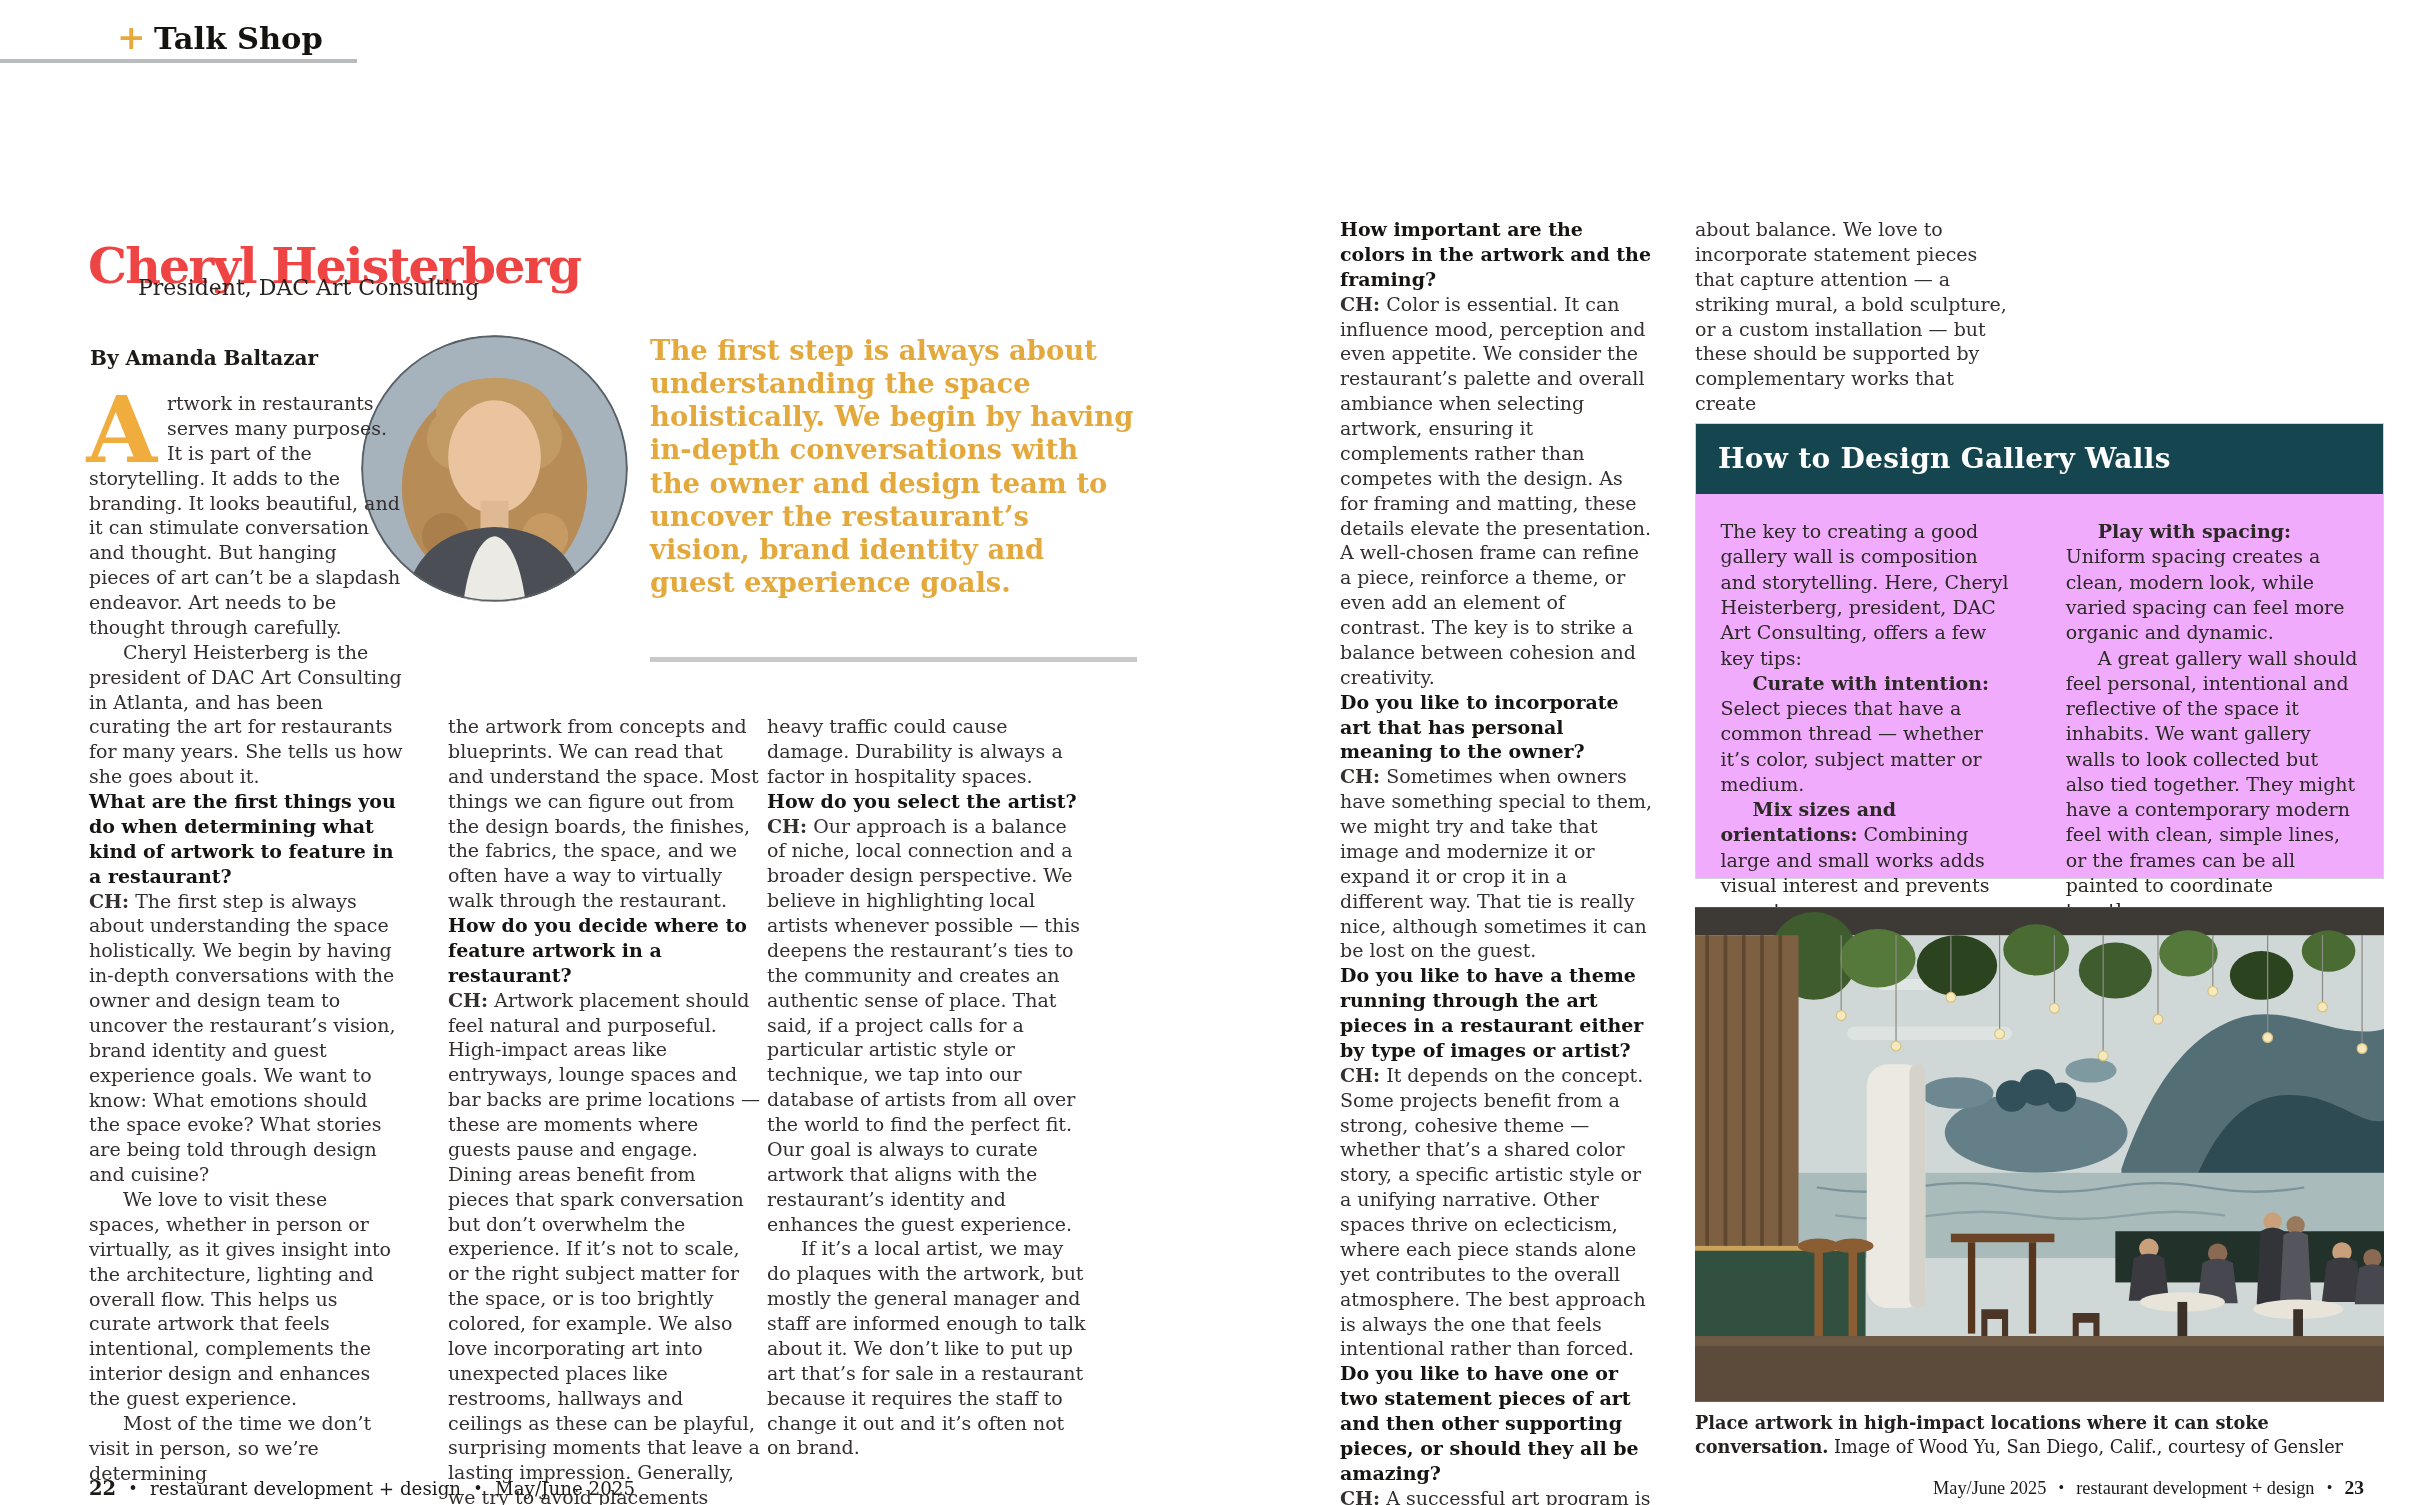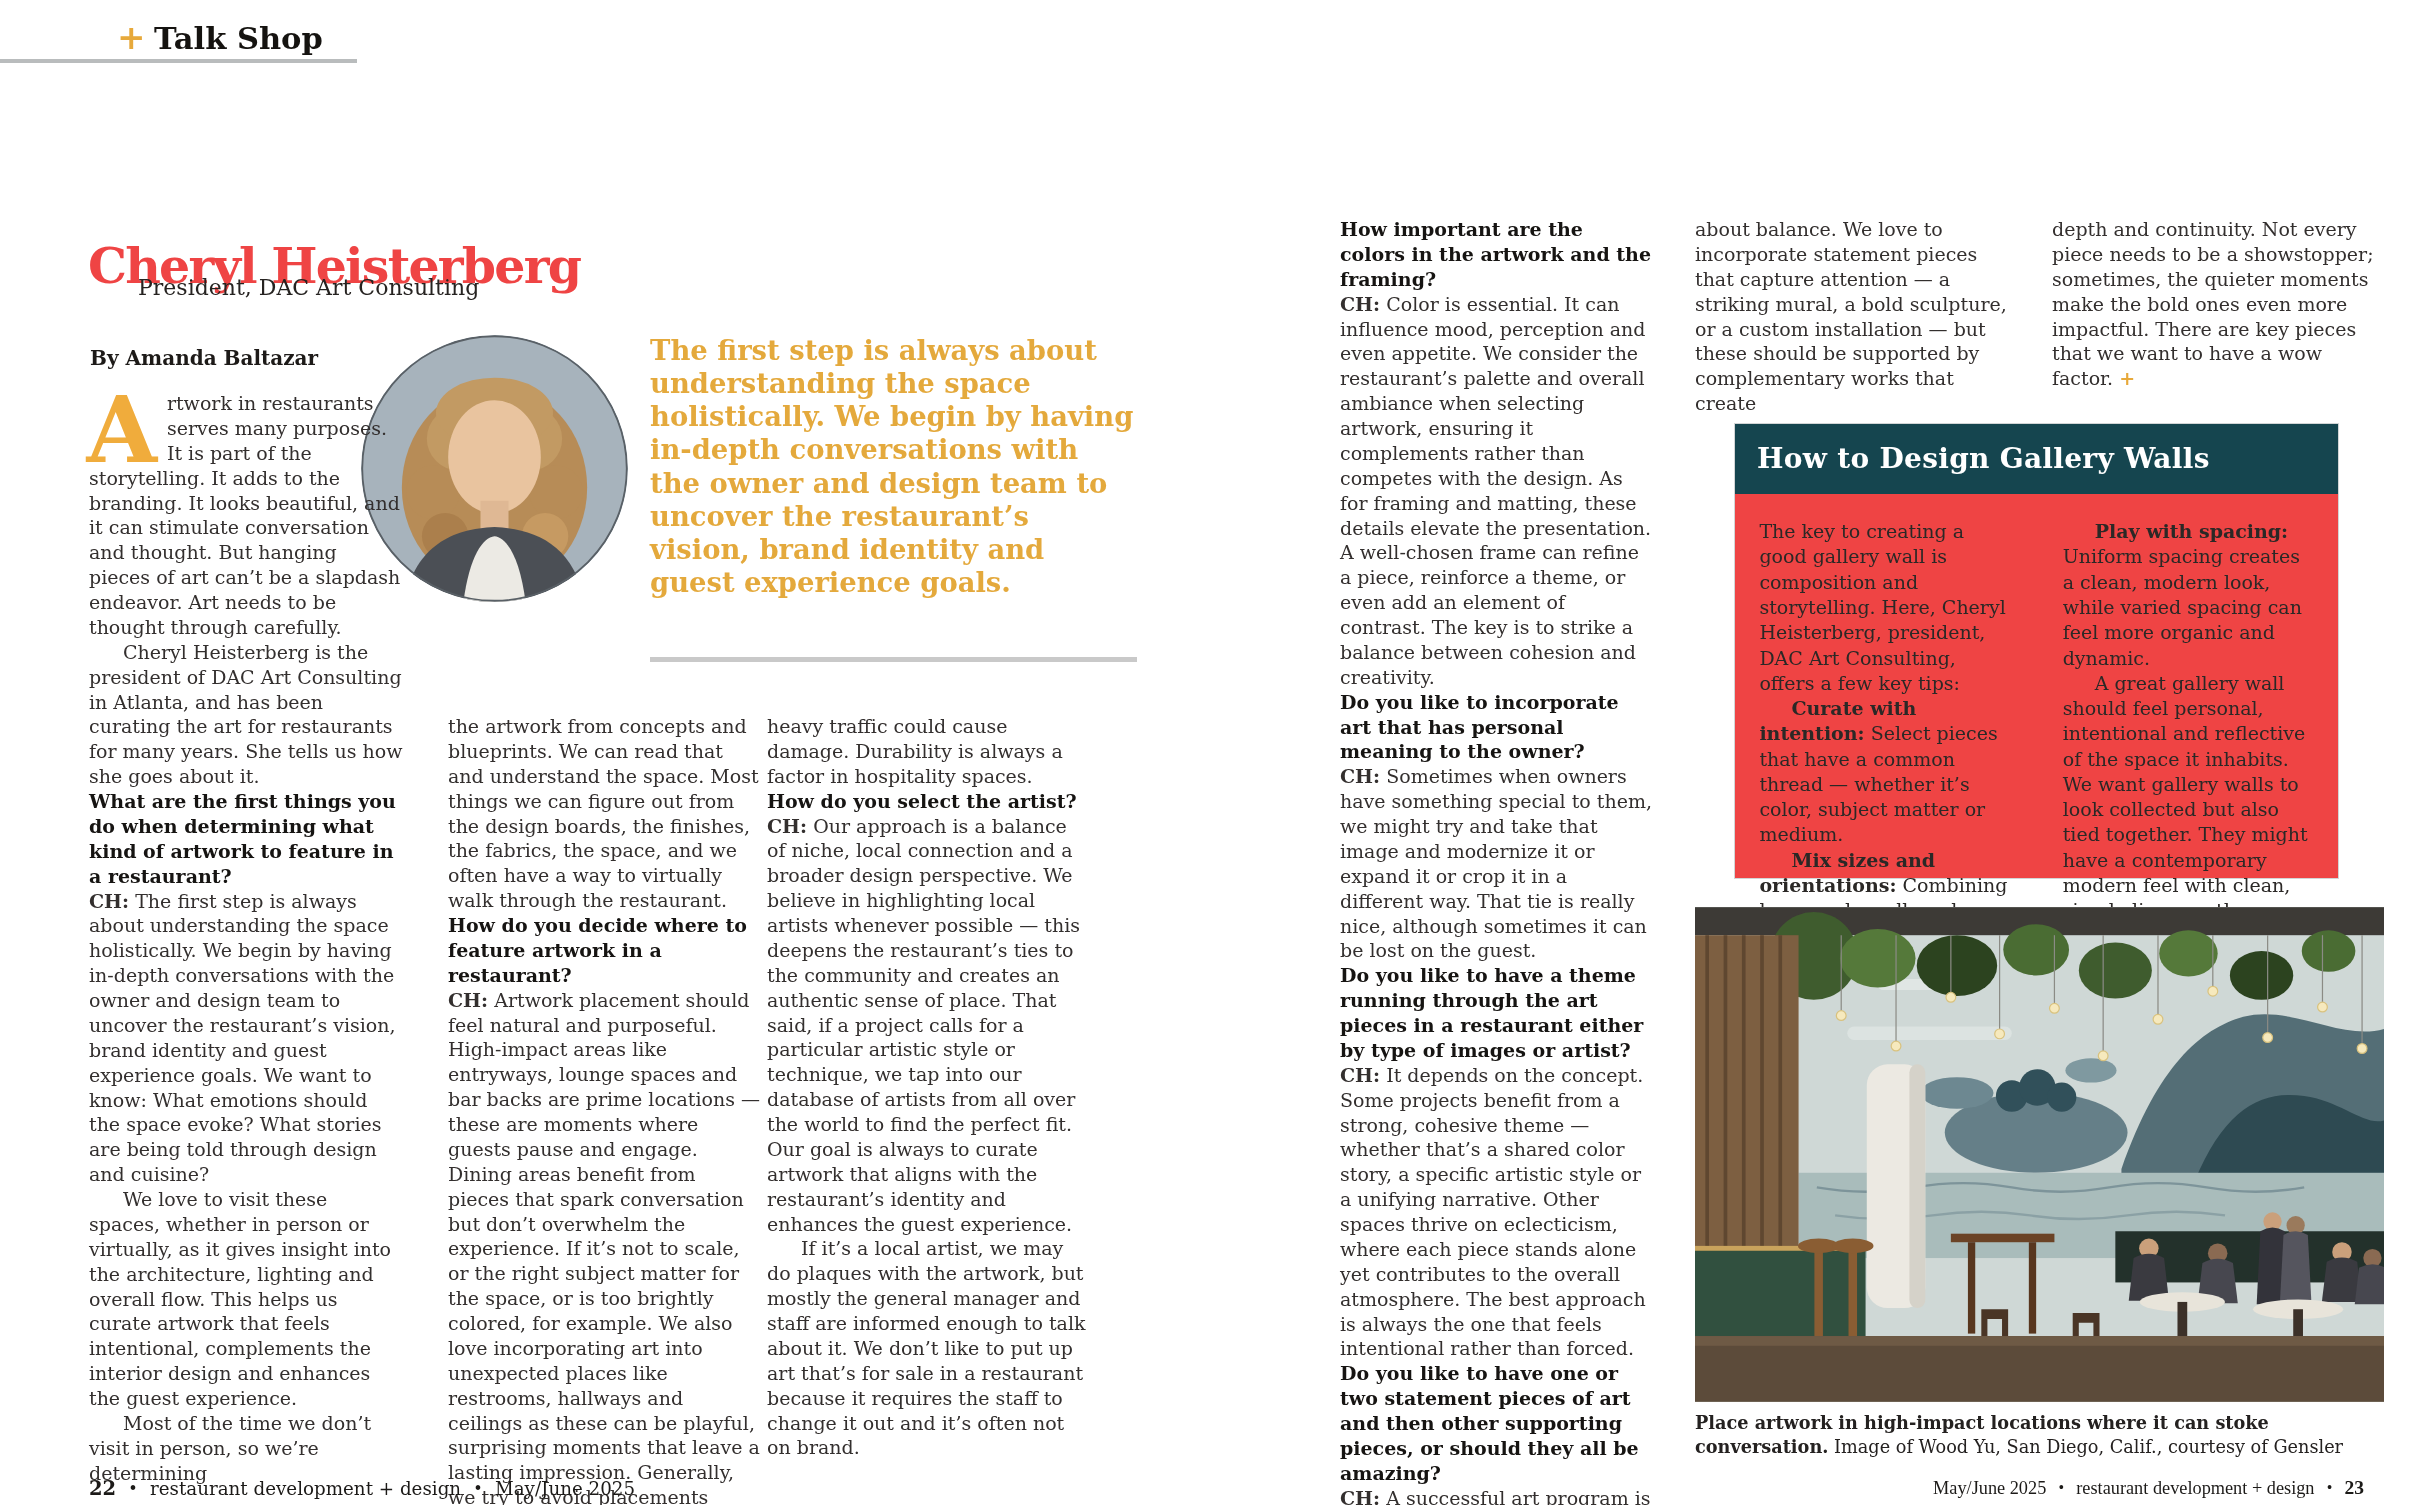--- a/index.html
+++ b/index.html
@@ -39,22 +39,22 @@
              font-weight:bold;color:#E4A93C;}
   .pq-rule{left:650px;top:657px;width:487px;height:4.9px;background:#c9c9c9;}
 
   
   .rcol1{left:1340px;top:217px;width:314px;}
   .rcol2{left:1695px;top:217px;width:314px;}
   .rcol3{left:2052px;top:217px;width:322px;}
   .endmark{color:#E7A93B;font-weight:bold;margin-left:6.1px;}
 
   
-  .sidebar{left:1734px;top:423px;width:605px;height:456px;border:1.2px solid #d2d5d6;
-           box-sizing:border-box;background:#ef4444;}
+  .sidebar{left:1695px;top:423px;width:689px;height:456px;border:1.2px solid #d2d5d6;
+           box-sizing:border-box;background:#f0abfc;}
   .sidebar-header{background:#15454F;color:#ffffff;font-weight:bold;font-size:28px;
                   padding:18.3px 12.2px 18.3px 22px;letter-spacing:0.3px;}
   .sidebar-body{display:flex;gap:50px;padding:25.6px 22px 0 24.4px;font-size:19px;line-height:1.33;color:#2b2826;}
   .sb-col{width:296px;}
   .sb-col p{margin:0;}
   .sb-col .indent{text-indent:32px;}
   .tip-label{font-weight:bold;}
 
   
   .photo{left:1695px;top:907px;width:689px;height:495px;overflow:hidden;background:#c9d2cf;}
@@ -135,23 +135,20 @@
     <p class="q">Do you like to have a theme running through the art pieces in a restaurant either by type of images or artist?</p>
     <p><strong class="ch">CH:</strong><span>It depends on the concept. Some projects benefit from a strong, cohesive theme — whether that’s a shared color story, a specific artistic style or a unifying narrative. Other spaces thrive on eclecticism, where each piece stands alone yet contributes to the overall atmosphere. The best approach is always the one that feels intentional rather than forced.</span></p>
     <p class="q">Do you like to have one or two statement pieces of art and then other supporting pieces, or should they all be amazing?</p>
     <p><strong class="ch">CH:</strong><span>A successful art program is</span></p>
   </div>
 
   <div class="abs bodycol rcol2">
     <p>about balance. We love to incorporate statement pieces that capture attention — a striking mural, a bold sculpture, or a custom installation — but these should be supported by complementary works that create</p>
   </div>
 
-  <div class="abs bodycol rcol3">
-    <p><span>depth and continuity. Not every piece needs to be a showstopper; sometimes, the quieter moments make the bold ones even more impactful. There are key pieces that we want to have a wow factor.</span><span class="endmark">+</span></p>
-  </div>
 
   <div class="abs sidebar">
     <div class="sidebar-header">How to Design Gallery Walls</div>
     <div class="sidebar-body">
       <div class="sb-col">
         <p>The key to creating a good gallery wall is composition and storytelling. Here, Cheryl Heisterberg, president, DAC Art Consulting, offers a few key tips:</p>
         <p class="indent"><span class="tip-label">Curate with intention:</span> <span>Select pieces that have a common thread — whether it’s color, subject matter or medium.</span></p>
         <p class="indent"><span class="tip-label">Mix sizes and orientations:</span> <span>Combining large and small works adds visual interest and prevents monotony.</span></p>
       </div>
       <div class="sb-col">

